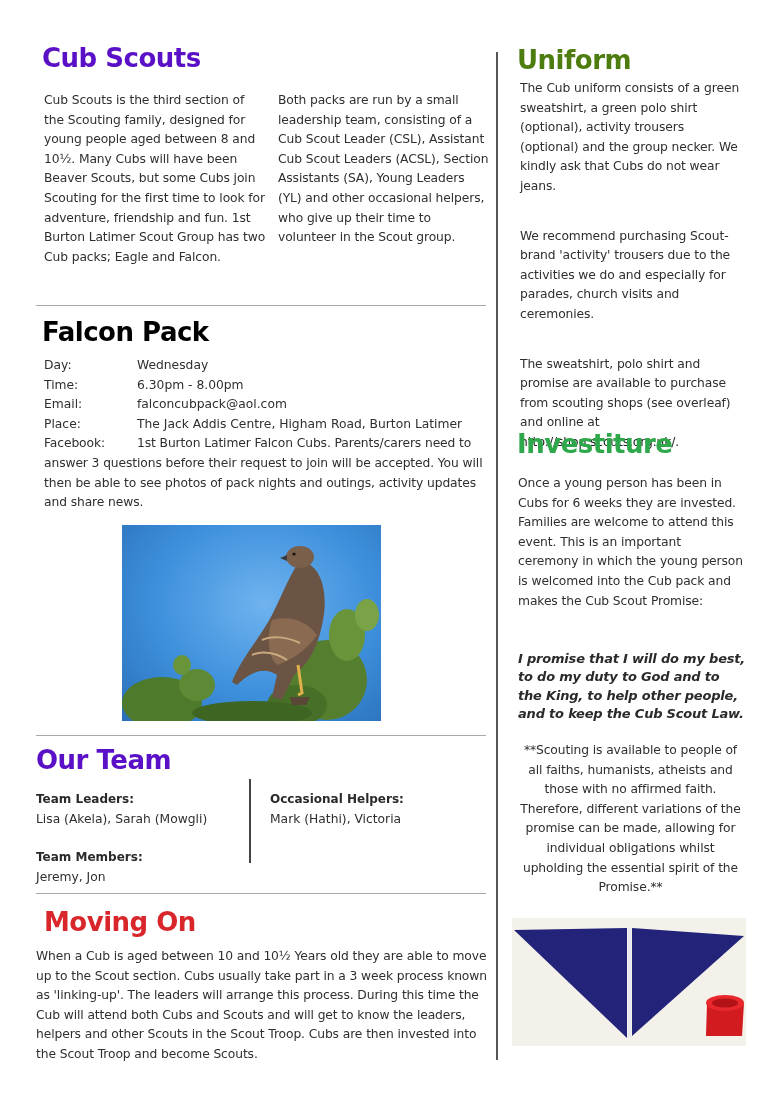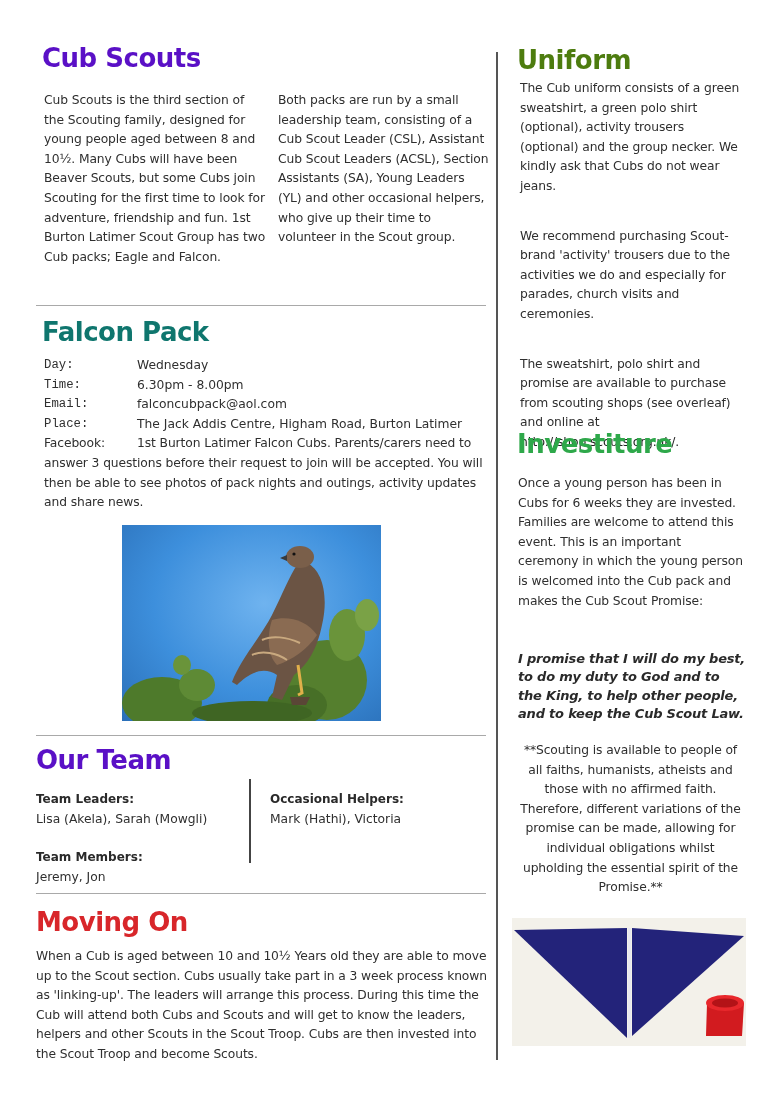--- a/index.html
+++ b/index.html
@@ -4,39 +4,39 @@
 <style>
   * { box-sizing: border-box; margin: 0; padding: 0; }
   html, body { width: 772px; height: 1095px; background: #ffffff; overflow: hidden; }
   body { position: relative; font-family: "DejaVu Sans", sans-serif; color: #2b2b2b; }
   .abs { position: absolute; }
   .heading { font-family: "DejaVu Sans", sans-serif; font-weight: bold; font-size: 26px; letter-spacing: -0.5px; line-height: 32px; white-space: nowrap; }
   .body-text { font-size: 12.3px; line-height: 19.6px; color: #2f2f2f; letter-spacing: -0.1px; }
   .hr { position: absolute; height: 1px; background: #a9a9a9; }
   .vline { position: absolute; width: 1.5px; background: #555; }
   .info-row { display: flex; font-size: 12.3px; line-height: 19.6px; color: #2f2f2f; }
-  .info-label { width: 93px; flex: none; font-family: Liberation Mono, monospace; }
+  .info-label { width: 93px; flex: none; }
   .team-label { font-weight: bold; font-size: 12px; line-height: 20px; color: #2a2a2a; }
   .team-value { font-size: 12.3px; line-height: 20px; color: #2f2f2f; }
   .promise { font-style: italic; font-weight: bold; font-size: 13px; line-height: 18.4px; color: #2a2a2a; letter-spacing: -0.2px; }
   .para + .para { margin-top: 30px; }
   b.url { font-weight: normal; color: #1d1d1d; text-align: center; }
 </style>
 </head>
 <body>
 
 <div class="vline" style="left:496px; top:52px; height:1008px;"></div>
 
 <div class="abs heading" style="left:42px; top:42px; color:#5a10c6;">Cub Scouts</div>
 <div class="abs body-text" style="left:44px; top:91px; width:222px;">Cub Scouts is the third section of the Scouting family, designed for young people aged between 8 and 10½. Many Cubs will have been Beaver Scouts, but some Cubs join Scouting for the first time to look for adventure, friendship and fun. 1st Burton Latimer Scout Group has two Cub packs; Eagle and Falcon.</div>
 <div class="abs body-text" style="left:278px; top:91px; width:212px;">Both packs are run by a small leadership team, consisting of a Cub Scout Leader (CSL), Assistant Cub Scout Leaders (ACSL), Section Assistants (SA), Young Leaders (YL) and other occasional helpers, who give up their time to volunteer in the Scout group.</div>
 
 <div class="hr" style="left:36px; top:305px; width:450px;"></div>
 
-<div class="abs heading" style="left:42px; top:316px; color:#0f766e;">Falcon Pack</div>
+<div class="abs heading" style="left:42px; top:316px; color:#000000;">Falcon Pack</div>
 <div class="abs" style="left:44px; top:356px; width:450px;">
   <div class="info-row">
     <span class="info-label">Day:</span>
     <span>Wednesday</span>
   </div>
   <div class="info-row">
     <span class="info-label">Time:</span>
     <span>6.30pm - 8.00pm</span>
   </div>
   <div class="info-row">
@@ -92,21 +92,21 @@
   <div class="team-value">Jeremy, Jon</div>
 </div>
 <div class="vline" style="left:249px; top:779px; height:84px; background:#444;"></div>
 <div class="abs" style="left:270px; top:789px;">
   <div class="team-label">Occasional Helpers:</div>
   <div class="team-value">Mark (Hathi), Victoria</div>
 </div>
 
 <div class="hr" style="left:36px; top:893px; width:450px;"></div>
 
-<div class="abs heading" style="left:36px; top:906px; color:#d8262a;">Moving On</div>
+<div class="abs heading" style="left:44px; top:906px; color:#d8262a;">Moving On</div>
 <div class="abs body-text" style="left:36px; top:947px; width:452px;">When a Cub is aged between 10 and 10½ Years old they are able to move up to the Scout section. Cubs usually take part in a 3 week process known as 'linking-up'. The leaders will arrange this process. During this time the Cub will attend both Cubs and Scouts and will get to know the leaders, helpers and other Scouts in the Scout Troop. Cubs are then invested into the Scout Troop and become Scouts.</div>
 
 <div class="abs heading" style="left:517px; top:44px; color:#4d7c0f;">Uniform</div>
 <div class="abs body-text" style="left:520px; top:79px; width:225px;">
   <div class="para">The Cub uniform consists of a green sweatshirt, a green polo shirt (optional), activity trousers (optional) and the group necker. We kindly ask that Cubs do not wear jeans.</div>
   <div class="para">We recommend purchasing Scout-brand 'activity' trousers due to the activities we do and especially for parades, church visits and ceremonies.</div>
   <div class="para"><span>The sweatshirt, polo shirt and promise are available to purchase from scouting shops (see overleaf) and online at</span> <b class="url">http://shop.scouts.org.uk/.</b></div>
 </div>
 
 <div class="abs heading" style="left:517px; top:428px; color:#2ea84a;">Investiture</div>

